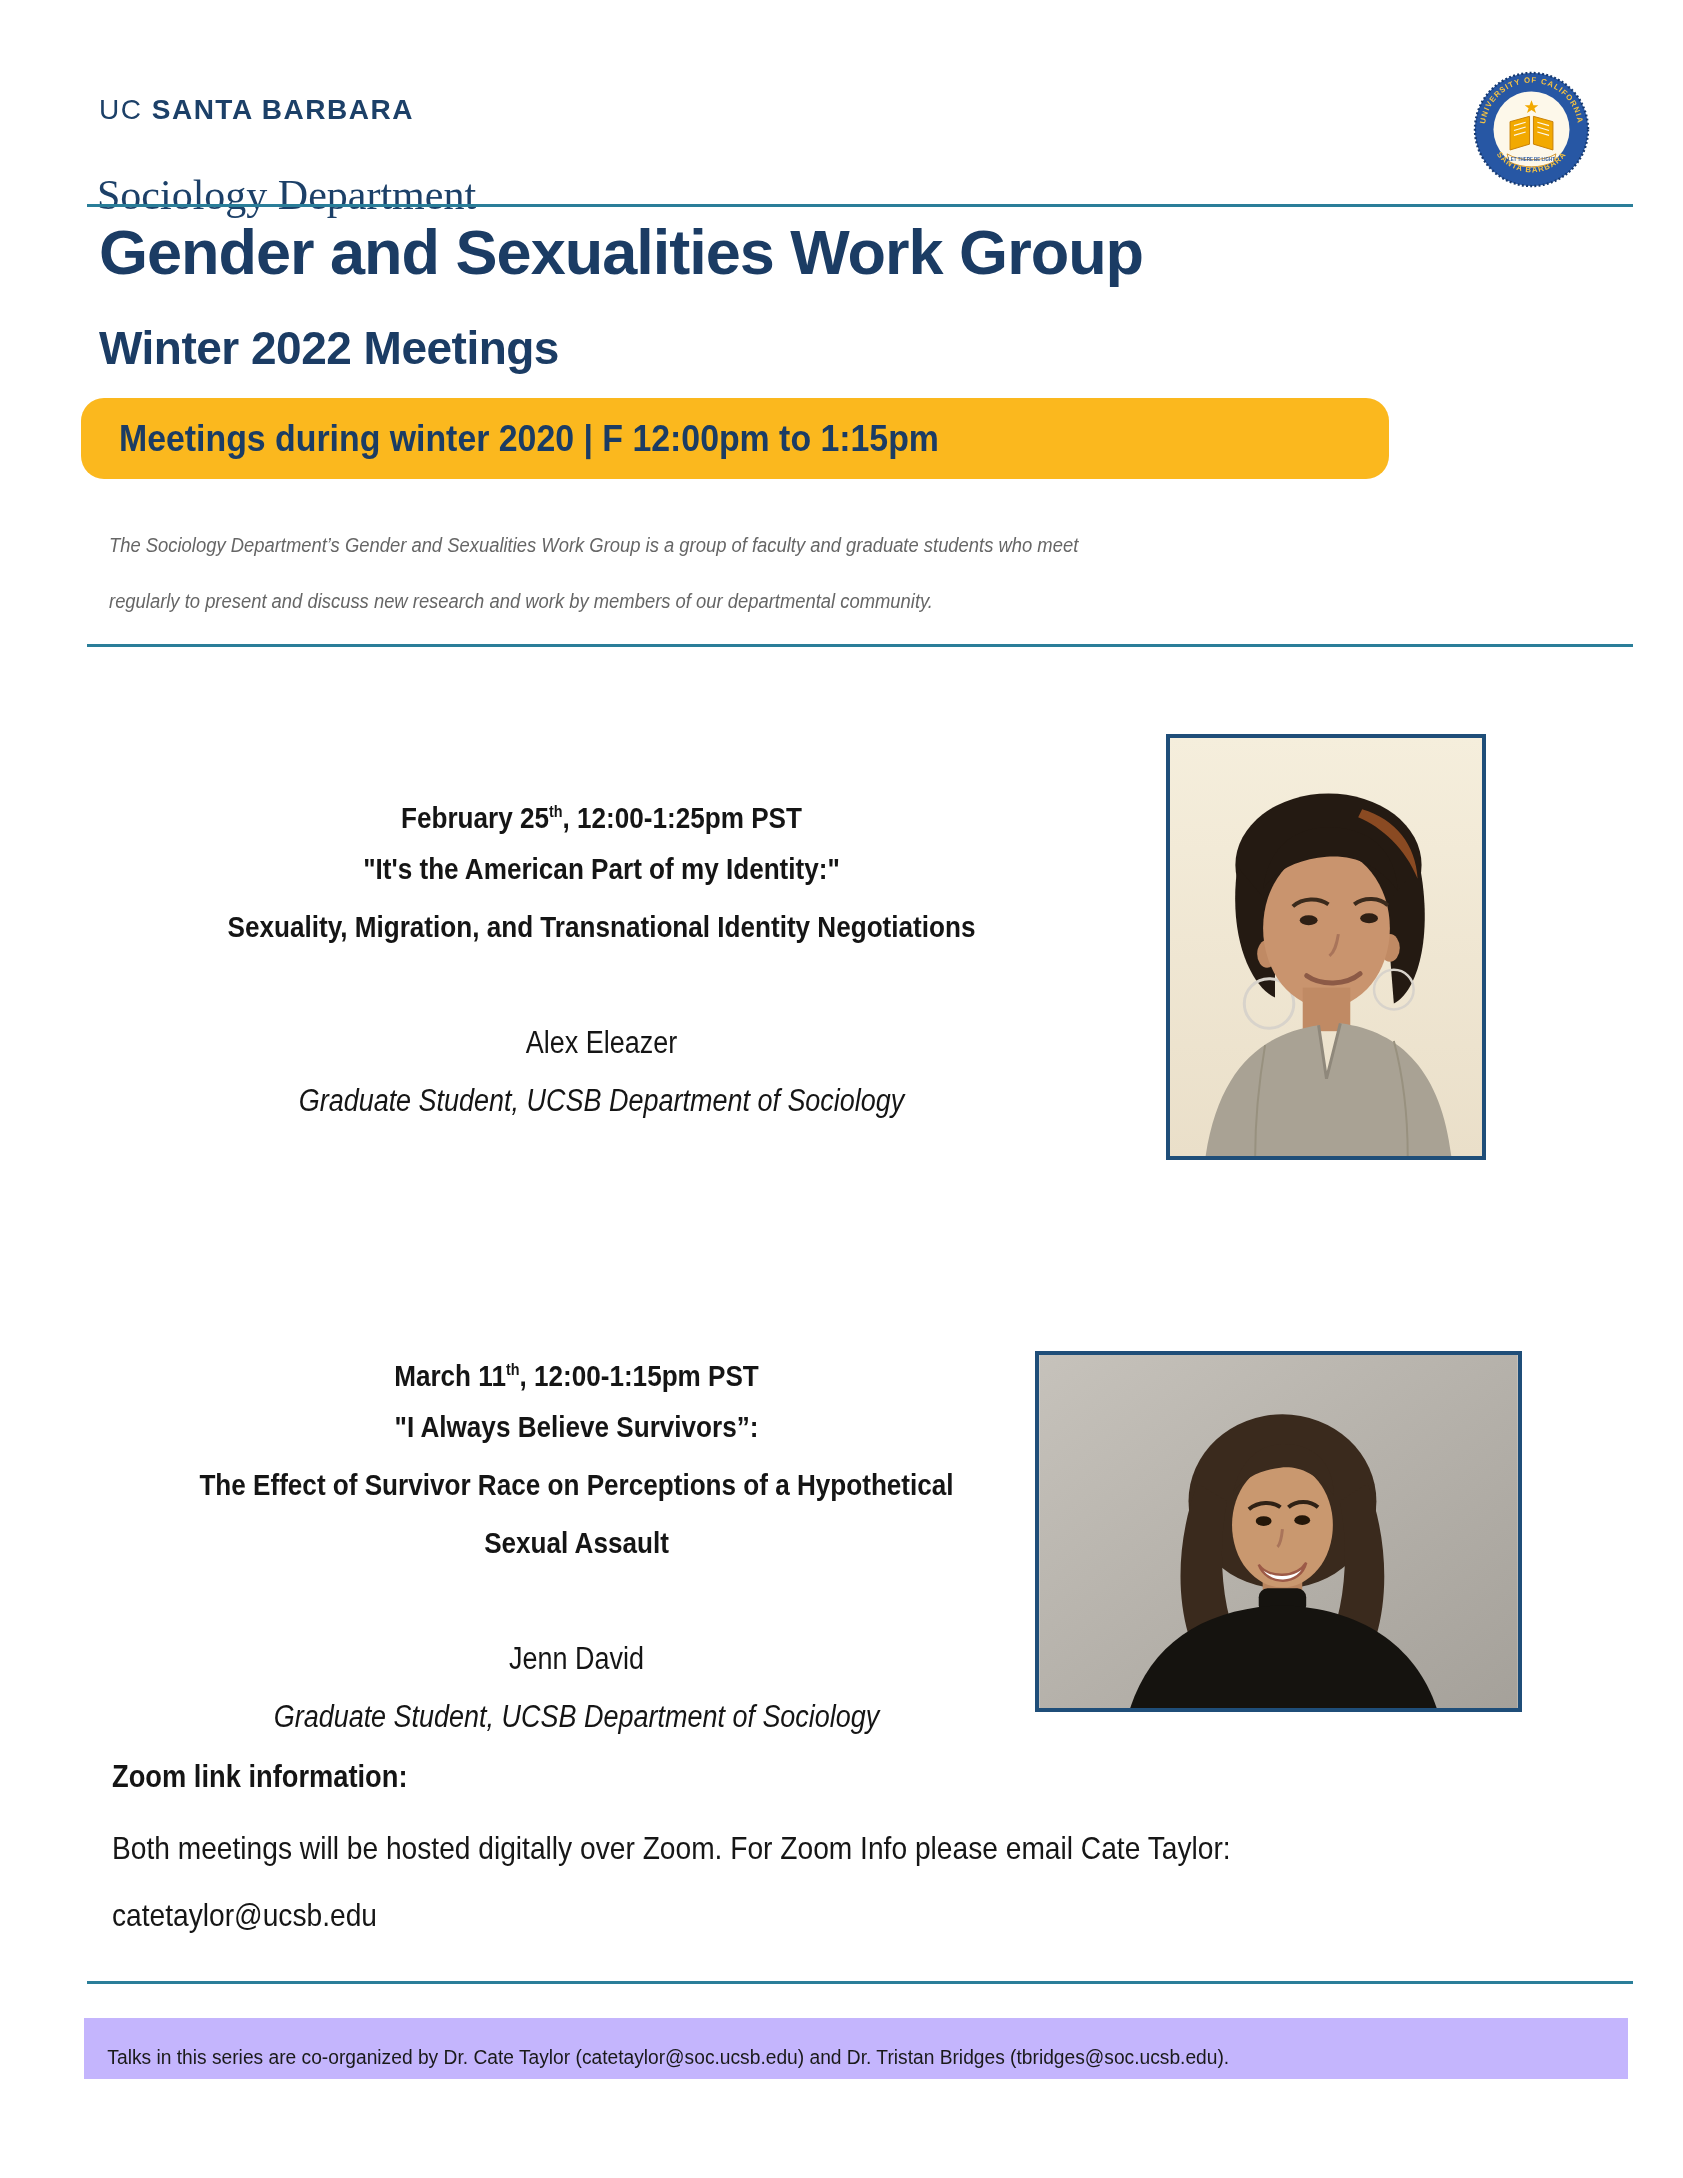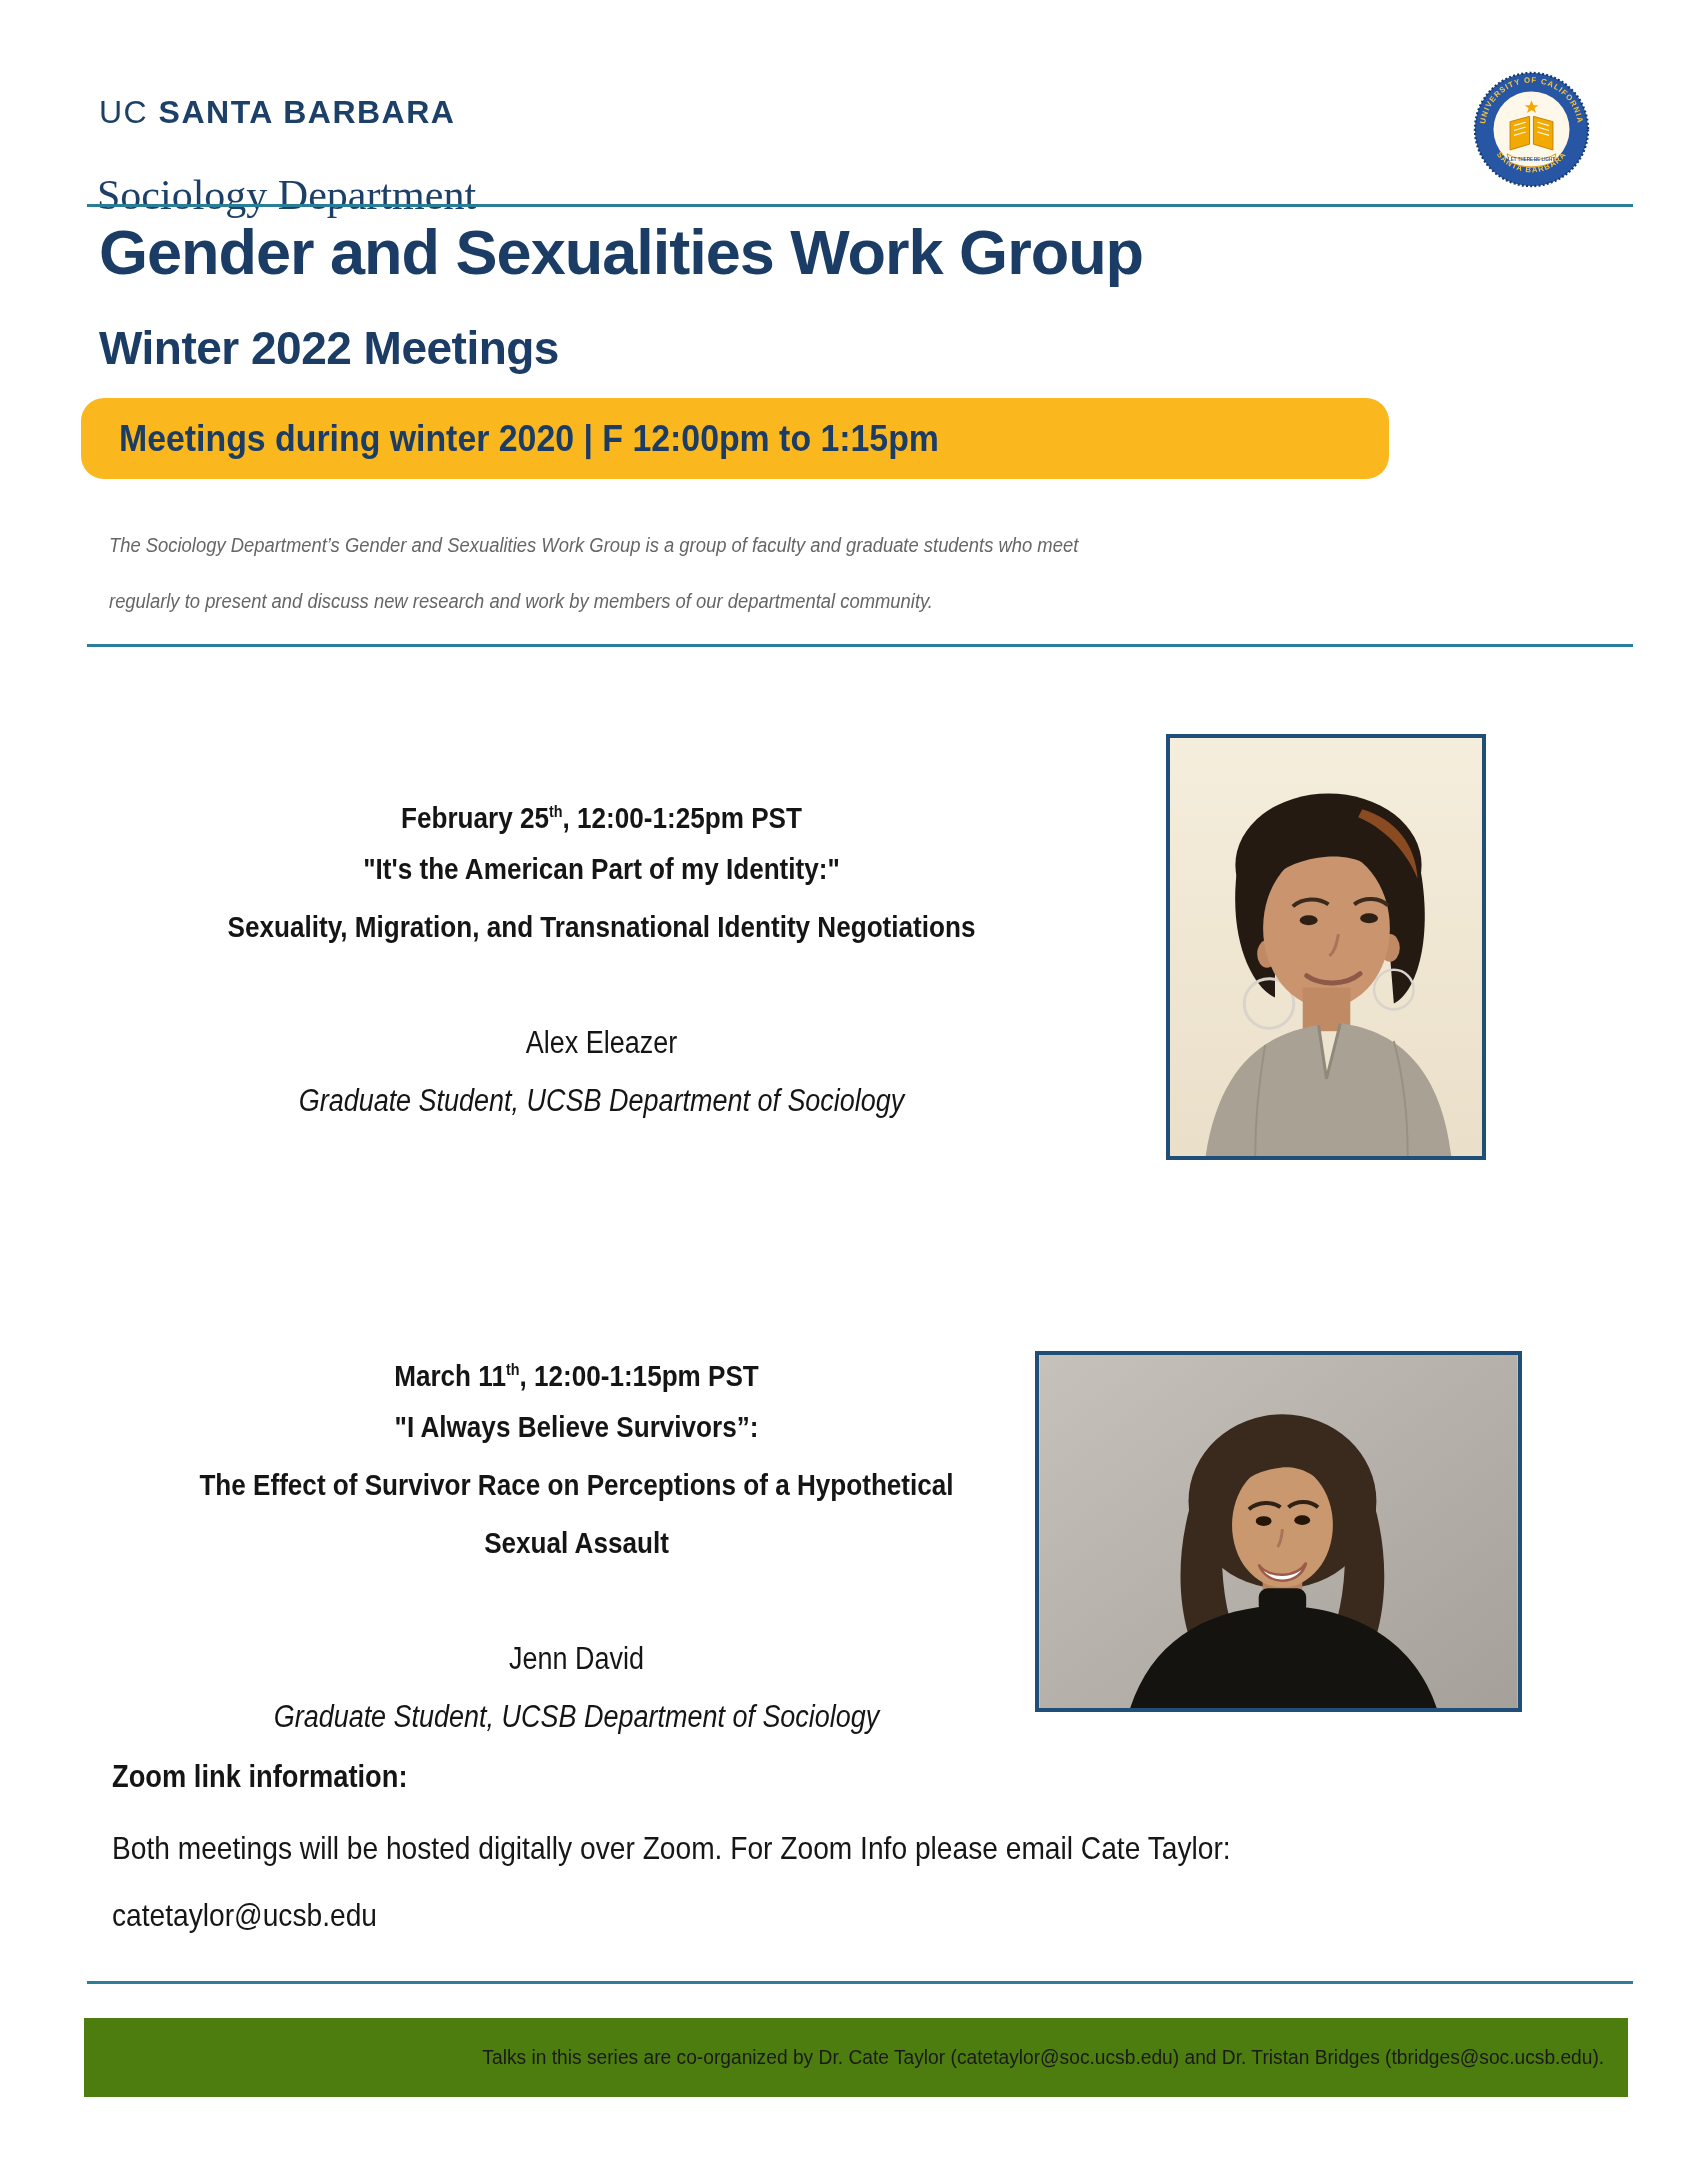--- a/index.html
+++ b/index.html
@@ -3,21 +3,21 @@
 <meta charset="utf-8">
 <style>
   * { margin:0; padding:0; box-sizing:border-box; }
   html,body { background:#e8e8e8; }
   .page {
     position:relative; width:1683px; height:2178px; margin:0 auto;
     background:#ffffff; overflow:hidden;
     font-family:"Liberation Sans", sans-serif; color:#161616;
   }
   
-  .brand-line1 { position:absolute; left:99px; top:94px; font-size:32px; color:#1C4068; letter-spacing:1.5px; }
+  .brand-line1 { position:absolute; left:99px; top:94px; font-size:28px; color:#1C4068; letter-spacing:1.5px; }
   .brand-uc { font-weight:400; }
   .brand-sb { font-weight:700; }
   .brand-line2 { position:absolute; left:97px; top:131px; font-family:"Liberation Serif", serif; font-size:42px; color:#1C4068;margin-top:40px; }
   .seal { position:absolute; left:1473px; top:71px; width:117px; height:117px; }
   .rule { position:absolute; left:87px; width:1546px; height:3px; background:#2A7E99; }
   .rule1 { top:204px; } .rule2 { top:644px; } .rule3 { top:1981px; }
   
   .doc-title { position:absolute; left:99px; top:216px; font-size:63px; font-weight:700; color:#1B3C64; letter-spacing:-1px; }
   .doc-subtitle { position:absolute; left:99px; top:321px; font-size:46px; font-weight:700; color:#1B3C64; letter-spacing:-0.5px; }
   .banner { position:absolute; left:81px; top:398px; width:1308px; height:81px; background:#FBB81E;border-radius:23px; }
@@ -36,21 +36,21 @@
   
   .photo { position:absolute; border:4px solid #1F4E79; font-size:0; }
   .photo1 { left:1166px; top:734px; }
   .photo2 { left:1035px; top:1351px; }
   
   .zoom-line { position:absolute; left:112px; white-space:nowrap; transform:scaleX(0.88); transform-origin:0 0; }
   .zoom-heading { top:1759px; font-size:31px; font-weight:700; color:#151515; }
   .zoom-body { top:1830px; font-size:32px; }
   .zoom-email { top:1897px; font-size:32px; }
   
-  .footer-box { position:absolute; left:84px; top:2018px; width:1544px; height:79px; background:#4d7c0f; text-align:right; }
+  .footer-box { position:absolute; left:84px; top:2018px; width:1544px; height:61px; background:#c4b5fd; text-align:left; }
   .footer-text { display:inline-block; line-height:79px; font-size:20px; color:#1a1a1a; transform:scaleX(0.96); white-space:nowrap; }
 </style>
 </head>
 <body>
 
 <div class="page">
 
   <div class="brand-line1">
     <span class="brand-uc">UC</span>
     <span class="brand-sb">SANTA BARBARA</span>

